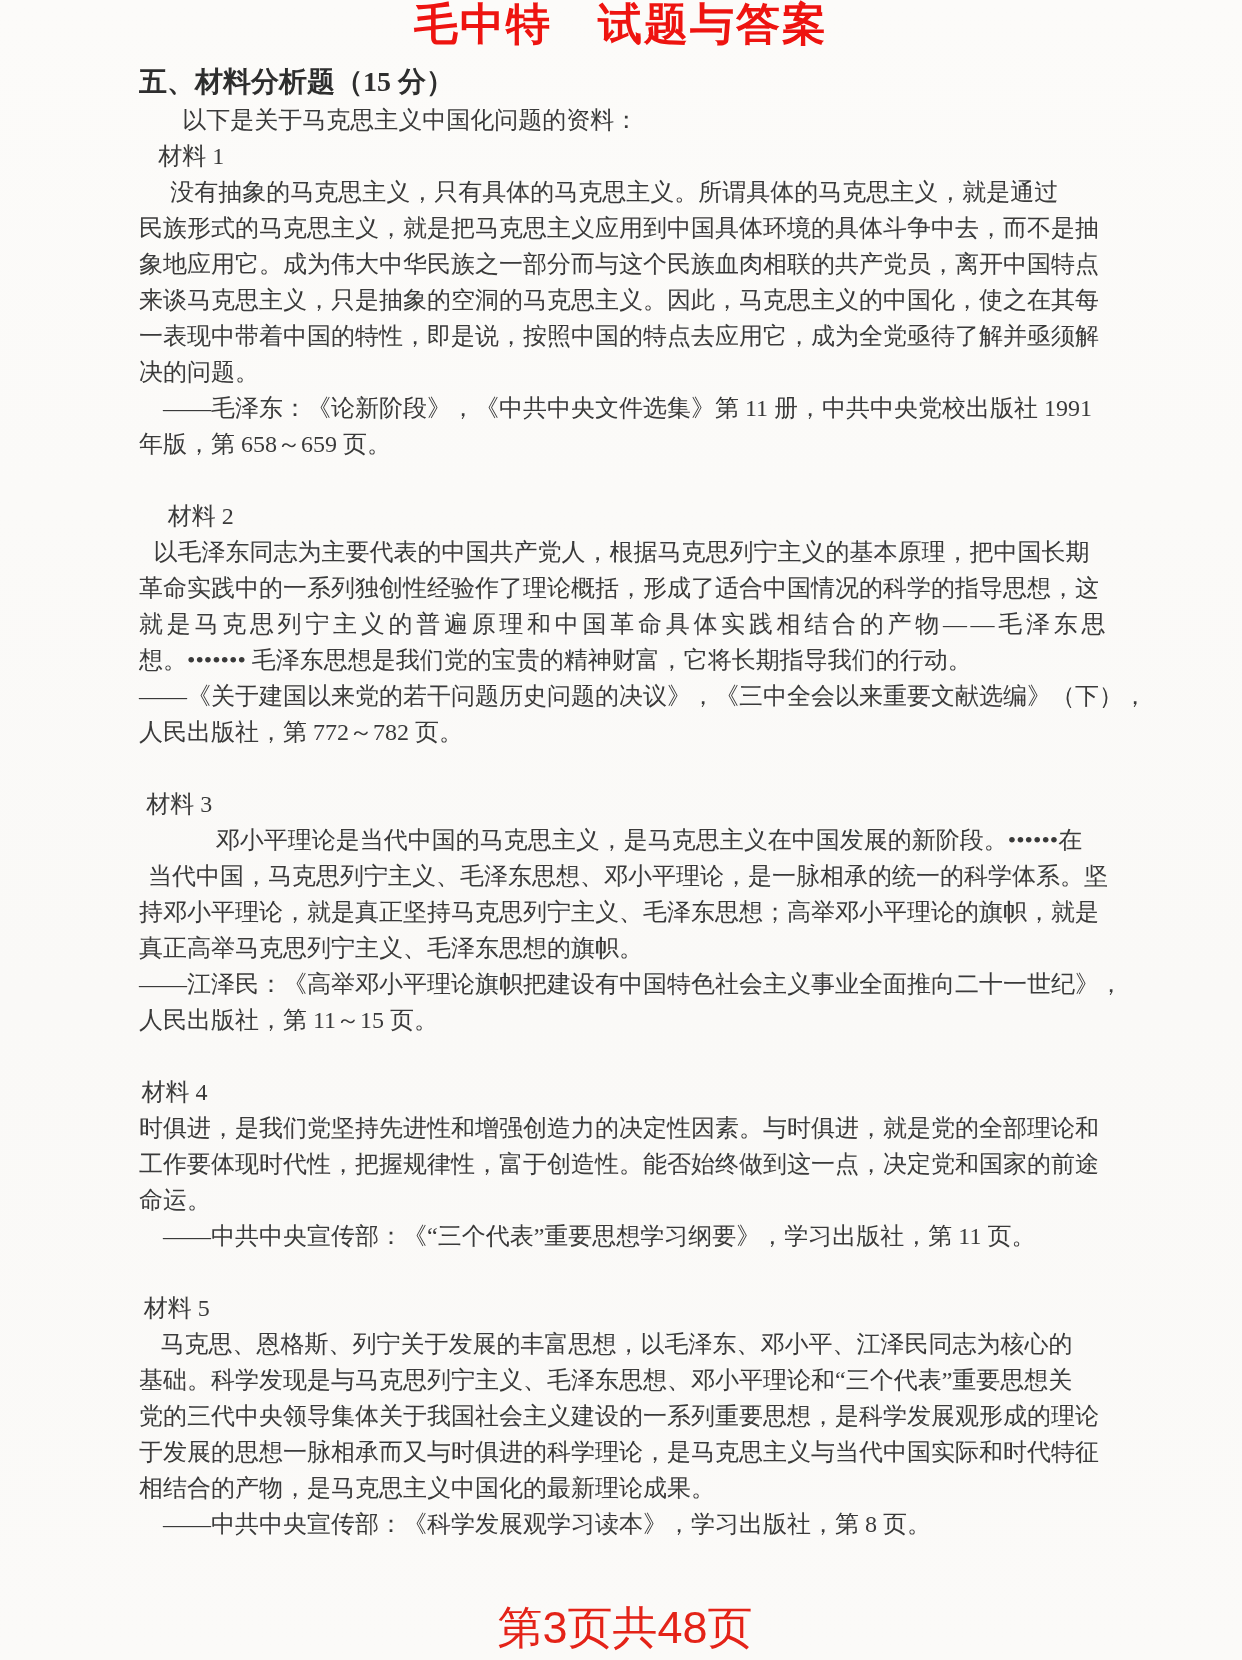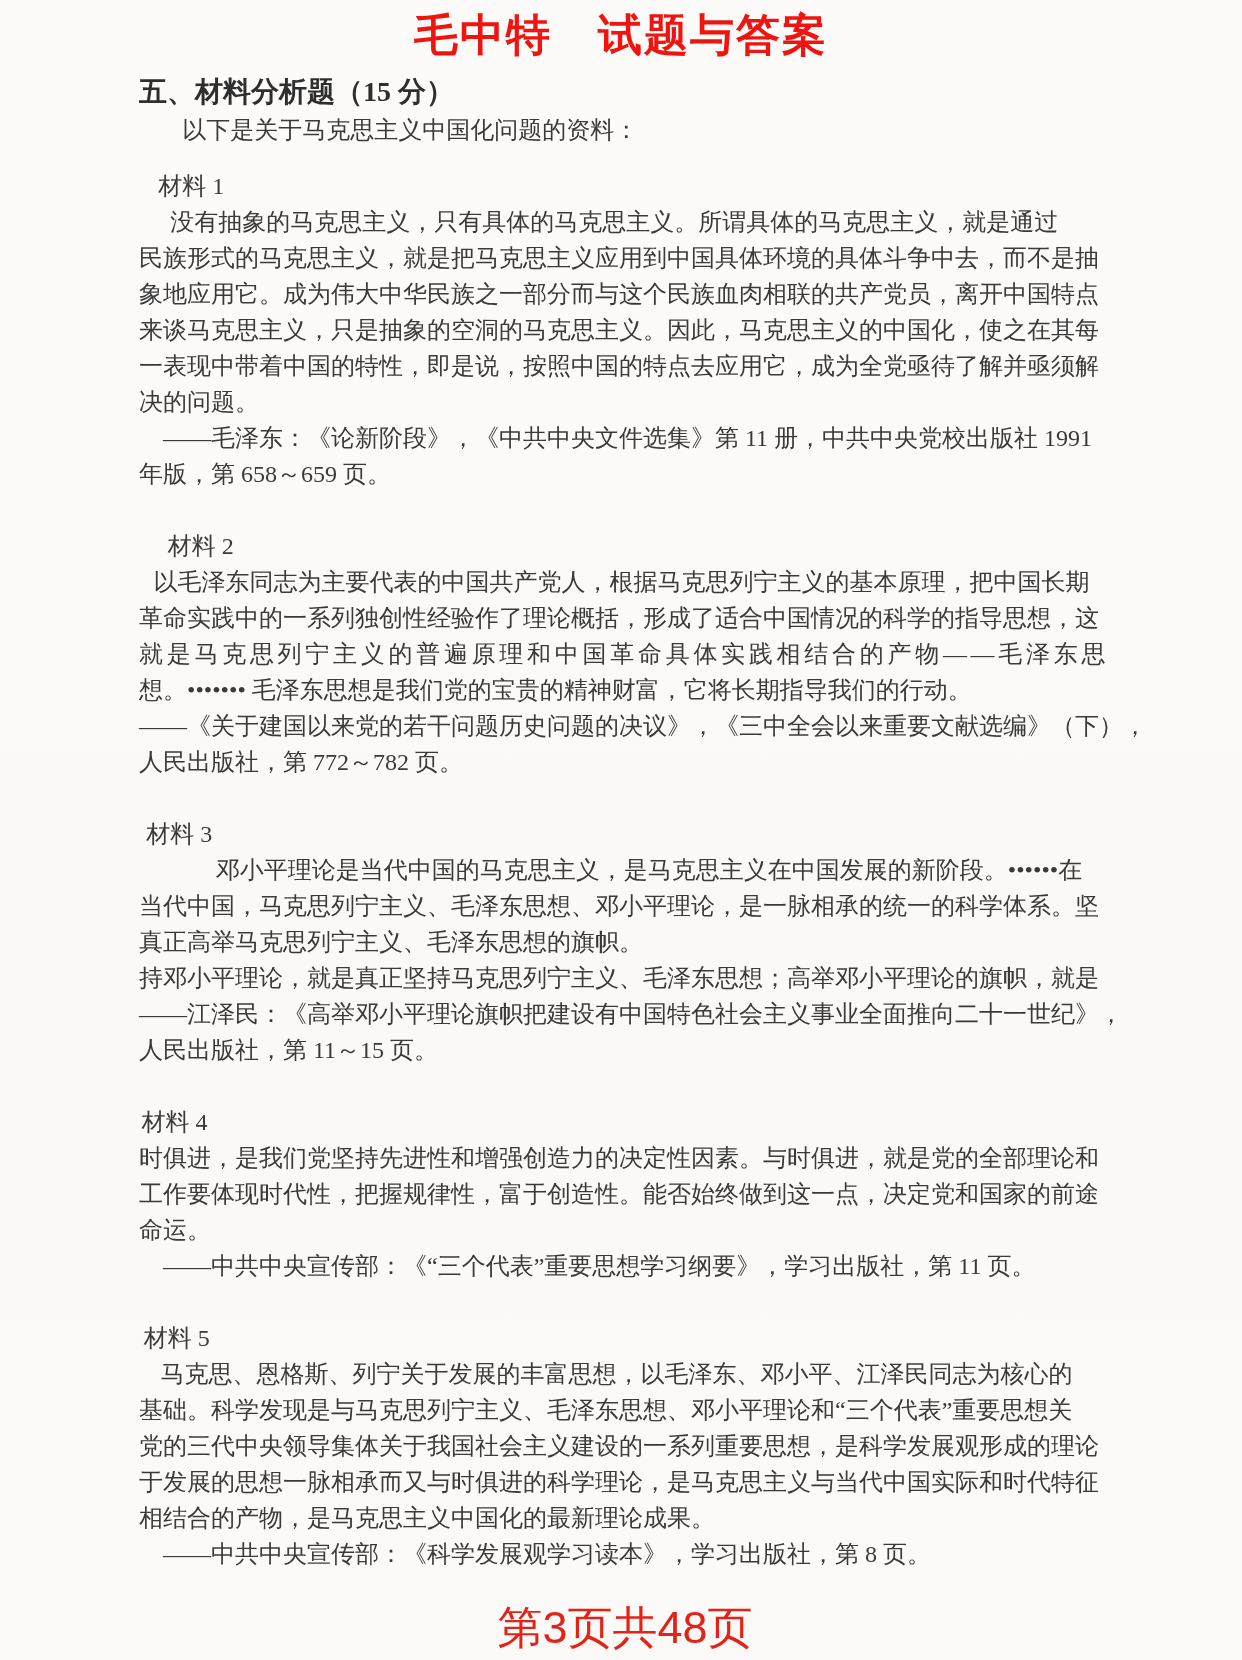--- a/index.html
+++ b/index.html
@@ -11,23 +11,22 @@
     position: relative;
     width: 1242px;
     height: 1660px;
     margin: 0 auto;
     overflow: hidden;
     background: linear-gradient(180deg, var(--background) 0%, #faf9f7 60%, #fbfaf8 100%);
     font-family: "Liberation Serif", "DejaVu Serif", serif;
     color: var(--body-text);
   }
   .doc-title {
-    padding-top: 10px;
     text-align: center;
-    font-family: Liberation Sans, sans-serif;
+    font-family: Liberation Serif, serif;
     font-weight: bold;
     font-size: 44px;
     line-height: 50px;
     letter-spacing: 2px;
     color: var(--title-red);
   }
   .content {
     padding: 0 134px 0 139px;
   }
   .section-heading {
@@ -44,21 +43,21 @@
   }
   .intro {
     padding-left: 1.8em;
   }
   .material-heading {
     margin-top: 36px;
     font-size: 24px;
     line-height: 36px;
   }
   .material-heading.first {
-    margin-top: 20px;
+    margin-top: 0;
   }
   .stretch {
     letter-spacing: 0.155em;
   }
   .footer {
     position: absolute;
     left: 8px;
     right: 0;
     bottom: 8px;
     text-align: center;
@@ -90,23 +89,23 @@
         <div class="line" style="padding-left: 0em;">年版，第 658～659 页。</div>
         <div class="line material-heading" style="padding-left: 1.2em;">材料 2</div>
         <div class="line" style="padding-left: 0.6em;">以毛泽东同志为主要代表的中国共产党人，根据马克思列宁主义的基本原理，把中国长期</div>
         <div class="line" style="padding-left: 0em;">革命实践中的一系列独创性经验作了理论概括，形成了适合中国情况的科学的指导思想，这</div>
         <div class="line stretch" style="padding-left: 0em;">就是马克思列宁主义的普遍原理和中国革命具体实践相结合的产物——毛泽东思</div>
         <div class="line" style="padding-left: 0em;">想。••••••• 毛泽东思想是我们党的宝贵的精神财富，它将长期指导我们的行动。</div>
         <div class="line" style="padding-left: 0em;">——《关于建国以来党的若干问题历史问题的决议》，《三中全会以来重要文献选编》（下），</div>
         <div class="line" style="padding-left: 0em;">人民出版社，第 772～782 页。</div>
         <div class="line material-heading" style="padding-left: 0.3em;">材料 3</div>
         <div class="line" style="padding-left: 3.2em;">邓小平理论是当代中国的马克思主义，是马克思主义在中国发展的新阶段。••••••在</div>
-        <div class="line" style="padding-left: 0em;">当代中国，马克思列宁主义、毛泽东思想、邓小平理论，是一脉相承的统一的科学体系。坚</div>
+        <div class="line" style="padding-left: 0em; text-align: right;">当代中国，马克思列宁主义、毛泽东思想、邓小平理论，是一脉相承的统一的科学体系。坚</div>
+        <div class="line" style="padding-left: 0em;">持邓小平理论，就是真正坚持马克思列宁主义、毛泽东思想；高举邓小平理论的旗帜，就是</div>
         <div class="line" style="padding-left: 0em;">真正高举马克思列宁主义、毛泽东思想的旗帜。</div>
-        <div class="line" style="padding-left: 0em;">持邓小平理论，就是真正坚持马克思列宁主义、毛泽东思想；高举邓小平理论的旗帜，就是</div>
         <div class="line" style="padding-left: 0em;">——江泽民：《高举邓小平理论旗帜把建设有中国特色社会主义事业全面推向二十一世纪》，</div>
         <div class="line" style="padding-left: 0em;">人民出版社，第 11～15 页。</div>
         <div class="line material-heading" style="padding-left: 0.1em;">材料 4</div>
         <div class="line" style="padding-left: 0em;">时俱进，是我们党坚持先进性和增强创造力的决定性因素。与时俱进，就是党的全部理论和</div>
         <div class="line" style="padding-left: 0em;">工作要体现时代性，把握规律性，富于创造性。能否始终做到这一点，决定党和国家的前途</div>
         <div class="line" style="padding-left: 0em;">命运。</div>
         <div class="line" style="padding-left: 1em;">——中共中央宣传部：《“三个代表”重要思想学习纲要》，学习出版社，第 11 页。</div>
         <div class="line material-heading" style="padding-left: 0.2em;">材料 5</div>
         <div class="line" style="padding-left: 0.9em;">马克思、恩格斯、列宁关于发展的丰富思想，以毛泽东、邓小平、江泽民同志为核心的</div>
         <div class="line" style="padding-left: 0em;">基础。科学发现是与马克思列宁主义、毛泽东思想、邓小平理论和“三个代表”重要思想关</div>

